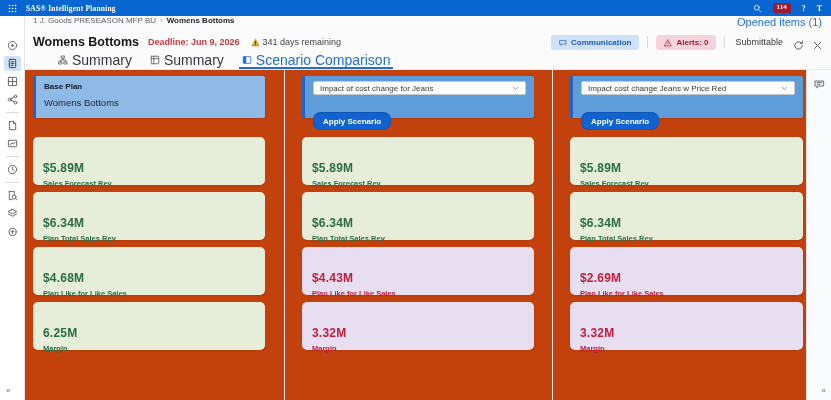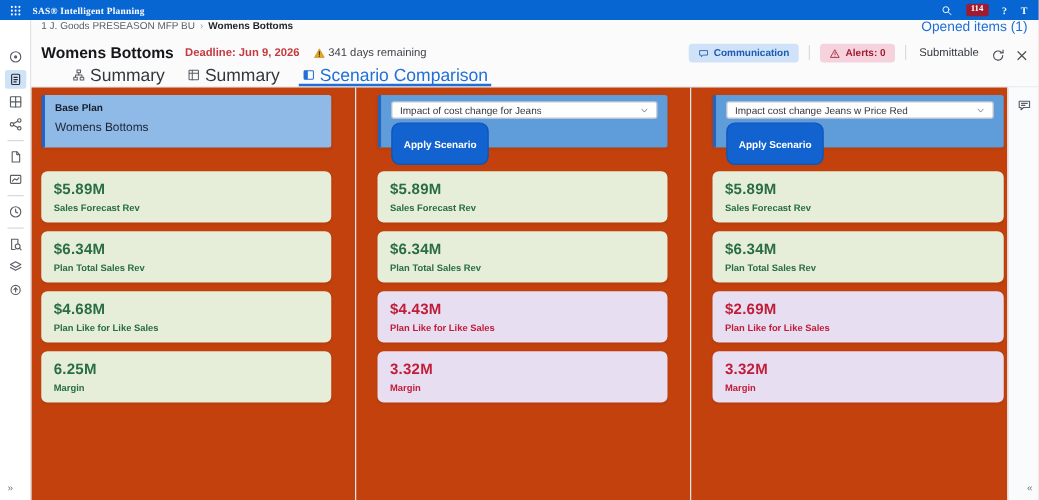--- a/index.html
+++ b/index.html
@@ -64,24 +64,24 @@
   .col2 { left:545px; width:233px; }
 
   .panel { height:42px; border-left:3px solid var(--panel-border-blue); border-radius:2px; box-shadow:0 1px 2px rgba(0,0,0,.08); }
   .panel.base { background:var(--base-panel-blue); padding:6px 8px; }
   .panel-title { font-size:8px; font-weight:bold; color:#141c2b; display:block; }
   .panel-subtitle { font-size:9.5px; color:#1b2433; display:block; margin-top:6px; }
   .panel.scenario { background:var(--scenario-panel-blue); padding:5px 8px 0; }
   .select { height:14px; background:#fff; border:1px solid #c3c8cf; border-radius:2px; display:flex; align-items:center; justify-content:space-between; padding:0 6px; cursor:pointer; }
   .sel-text { font-size:8px; color:#33373c; white-space:nowrap; overflow:hidden; }
   .select .icon { width:7px; height:7px; color:#5a5f66; flex:0 0 auto; }
-  .apply-btn { margin-top:3px; height:18px; background:var(--apply-btn-blue); color:#fff; font-size:8px; font-weight:bold; font-family:inherit; border:1px solid #0d56b6; border-radius:7px; padding:16px 9px; display:inline-flex; align-items:center; cursor:pointer; }
+  .apply-btn { margin-top:17px; height:18px; background:var(--apply-btn-blue); color:#fff; font-size:8px; font-weight:bold; font-family:inherit; border:1px solid #0d56b6; border-radius:7px; padding:0 9px; display:inline-flex; align-items:center; cursor:pointer; }
 
   .cards { margin-top:19px; display:flex; flex-direction:column; gap:7px; }
-  .card { height:41px; border-radius:5px; padding:7px 10px; box-shadow:0 1px 2px rgba(0,0,0,.07); }
+  .card { height:41px; border-radius:5px; padding:24px 10px; box-shadow:0 1px 2px rgba(0,0,0,.07); }
   .card .v { font-size:12px; font-weight:bold; letter-spacing:.2px; }
   .card .l { font-size:7.5px; font-weight:bold; margin-top:4px; }
   .card.positive { background:var(--positive-bg); }
   .card.positive .v, .card.positive .l { color:var(--positive-text); }
   .card.negative { background:var(--negative-bg); }
   .card.negative .v, .card.negative .l { color:var(--negative-text); }
 
   
   .rail { position:absolute; top:70px; right:0; bottom:0; width:25px; background:#fafbfc; border-left:1px solid #e2e4e7; z-index:4; }
   .rail-btn { width:25px; height:20px; display:flex; align-items:center; justify-content:center; margin-top:4px; color:#5a5f66; cursor:pointer; }

